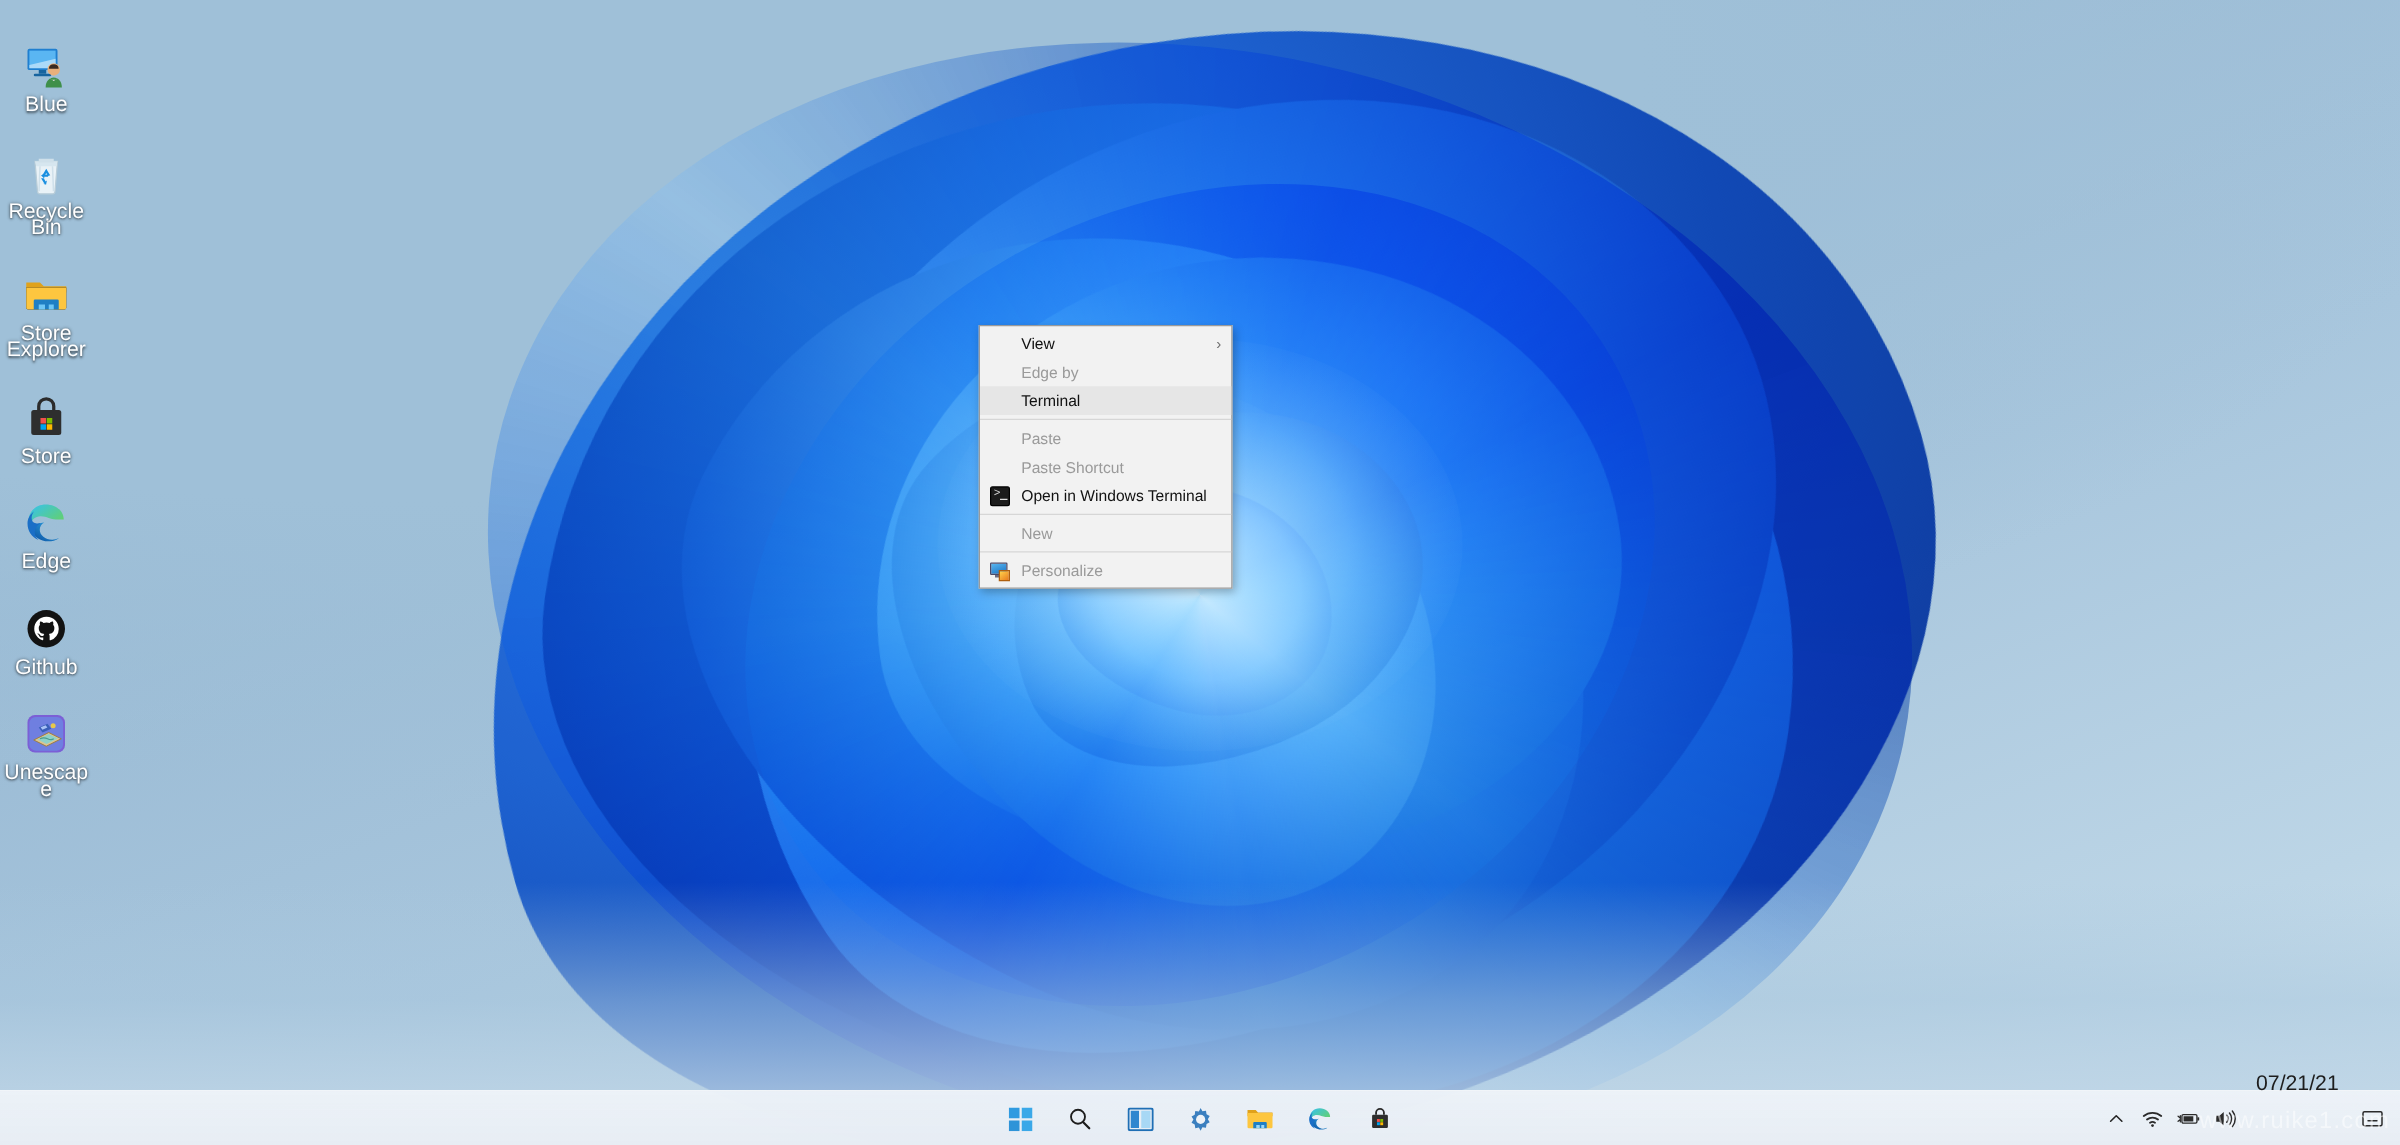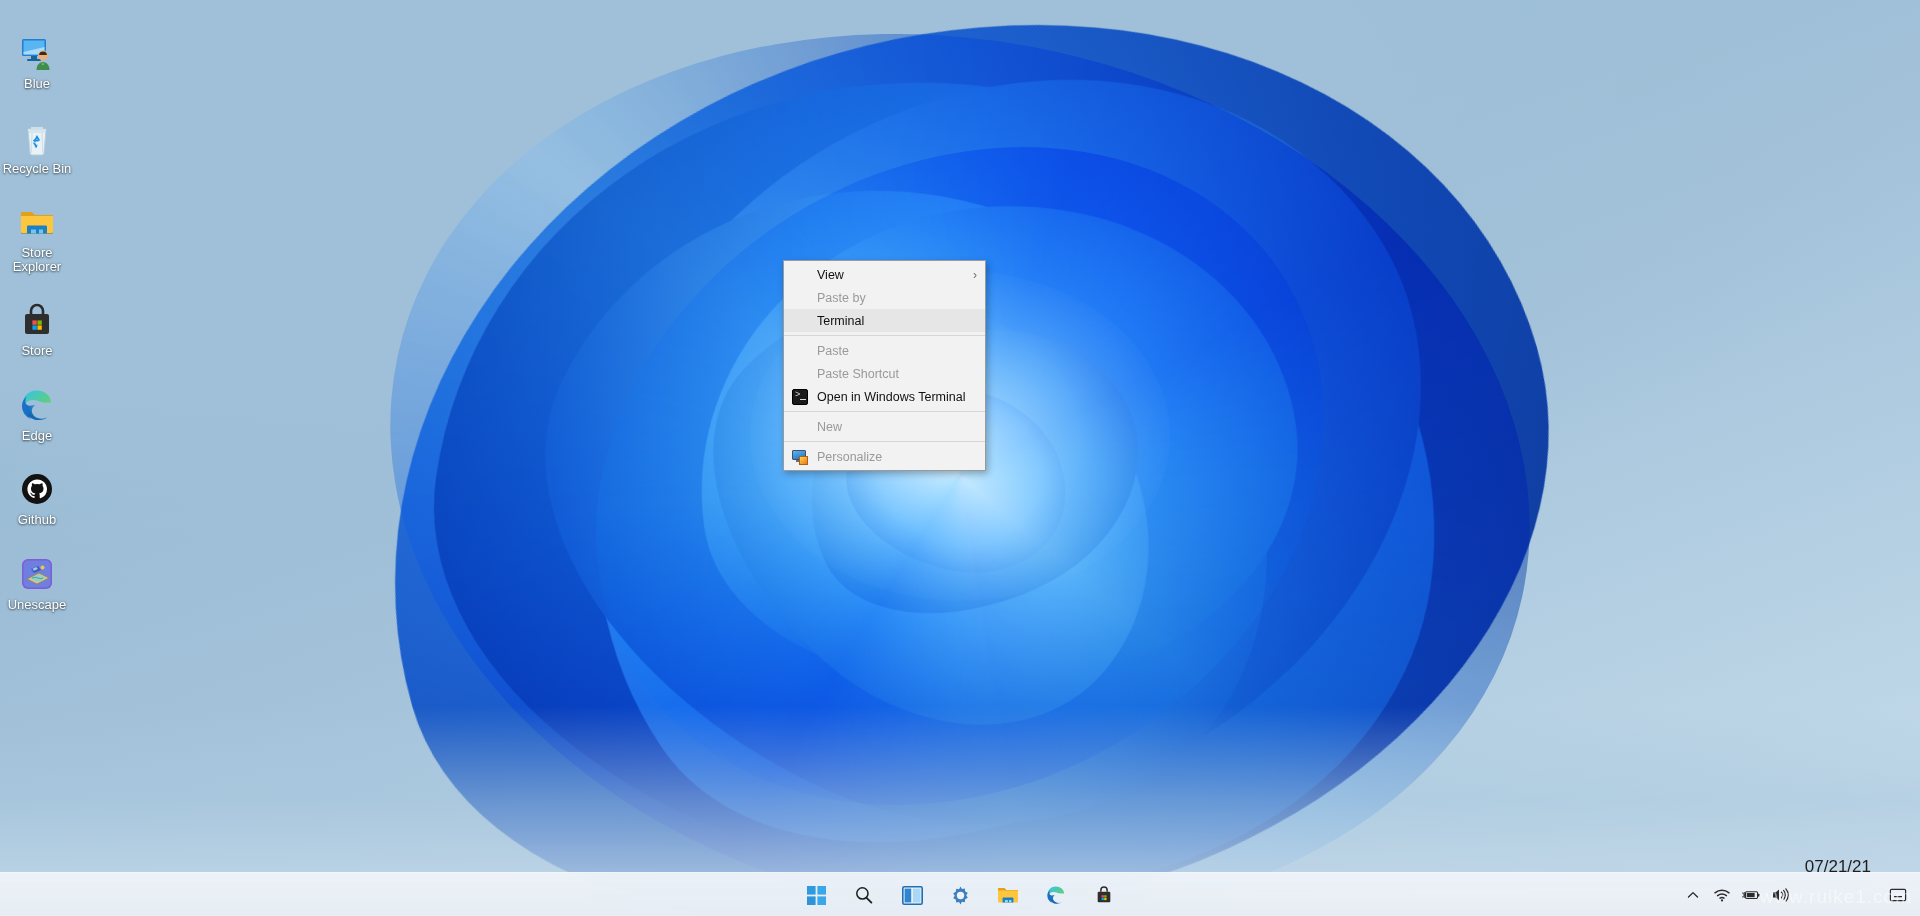--- a/index.html
+++ b/index.html
@@ -69,21 +69,21 @@
 
   
   #desktop-icons{ position:absolute; left:0; top:16px; width:74px; }
   .dicon{
     width:74px; padding:6px 2px 8px; margin-bottom:12px;
     display:flex; flex-direction:column; align-items:center; gap:5px;
     cursor:default;
   }
   .dicon .glyph{ width:38px;height:38px;position:relative; display:block; }
   .dicon .lbl{
-    color:#fff; font-size:13px; line-height:13.5px; text-align:center;
+    color:#fff; font-size:17px; line-height:13.5px; text-align:center;
     text-shadow:0 1px 2px rgba(0,0,0,.55), 0 0 3px rgba(0,0,0,.4);
     max-width:72px; word-wrap:break-word;
   }
 
   
   #context-menu{
     position:absolute; left:783px; top:260px; width:203px;
     background:#f2f2f2;
     border:1px solid #9a9a9a;
     box-shadow:2px 3px 7px rgba(0,0,0,.28);
@@ -285,21 +285,21 @@
 </div>
 
 <div id="context-menu">
 
   <div class="mrow">
     <span>View</span>
     <span class="chev">›</span>
   </div>
 
   <div class="mrow disabled">
-    <span>Paste by</span>
+    <span>Edge by</span>
   </div>
 
   <div class="mrow selected">
     <span>Terminal</span>
   </div>
 
   <div class="msep"></div>
 
   <div class="mrow disabled">
     <span>Paste</span>

